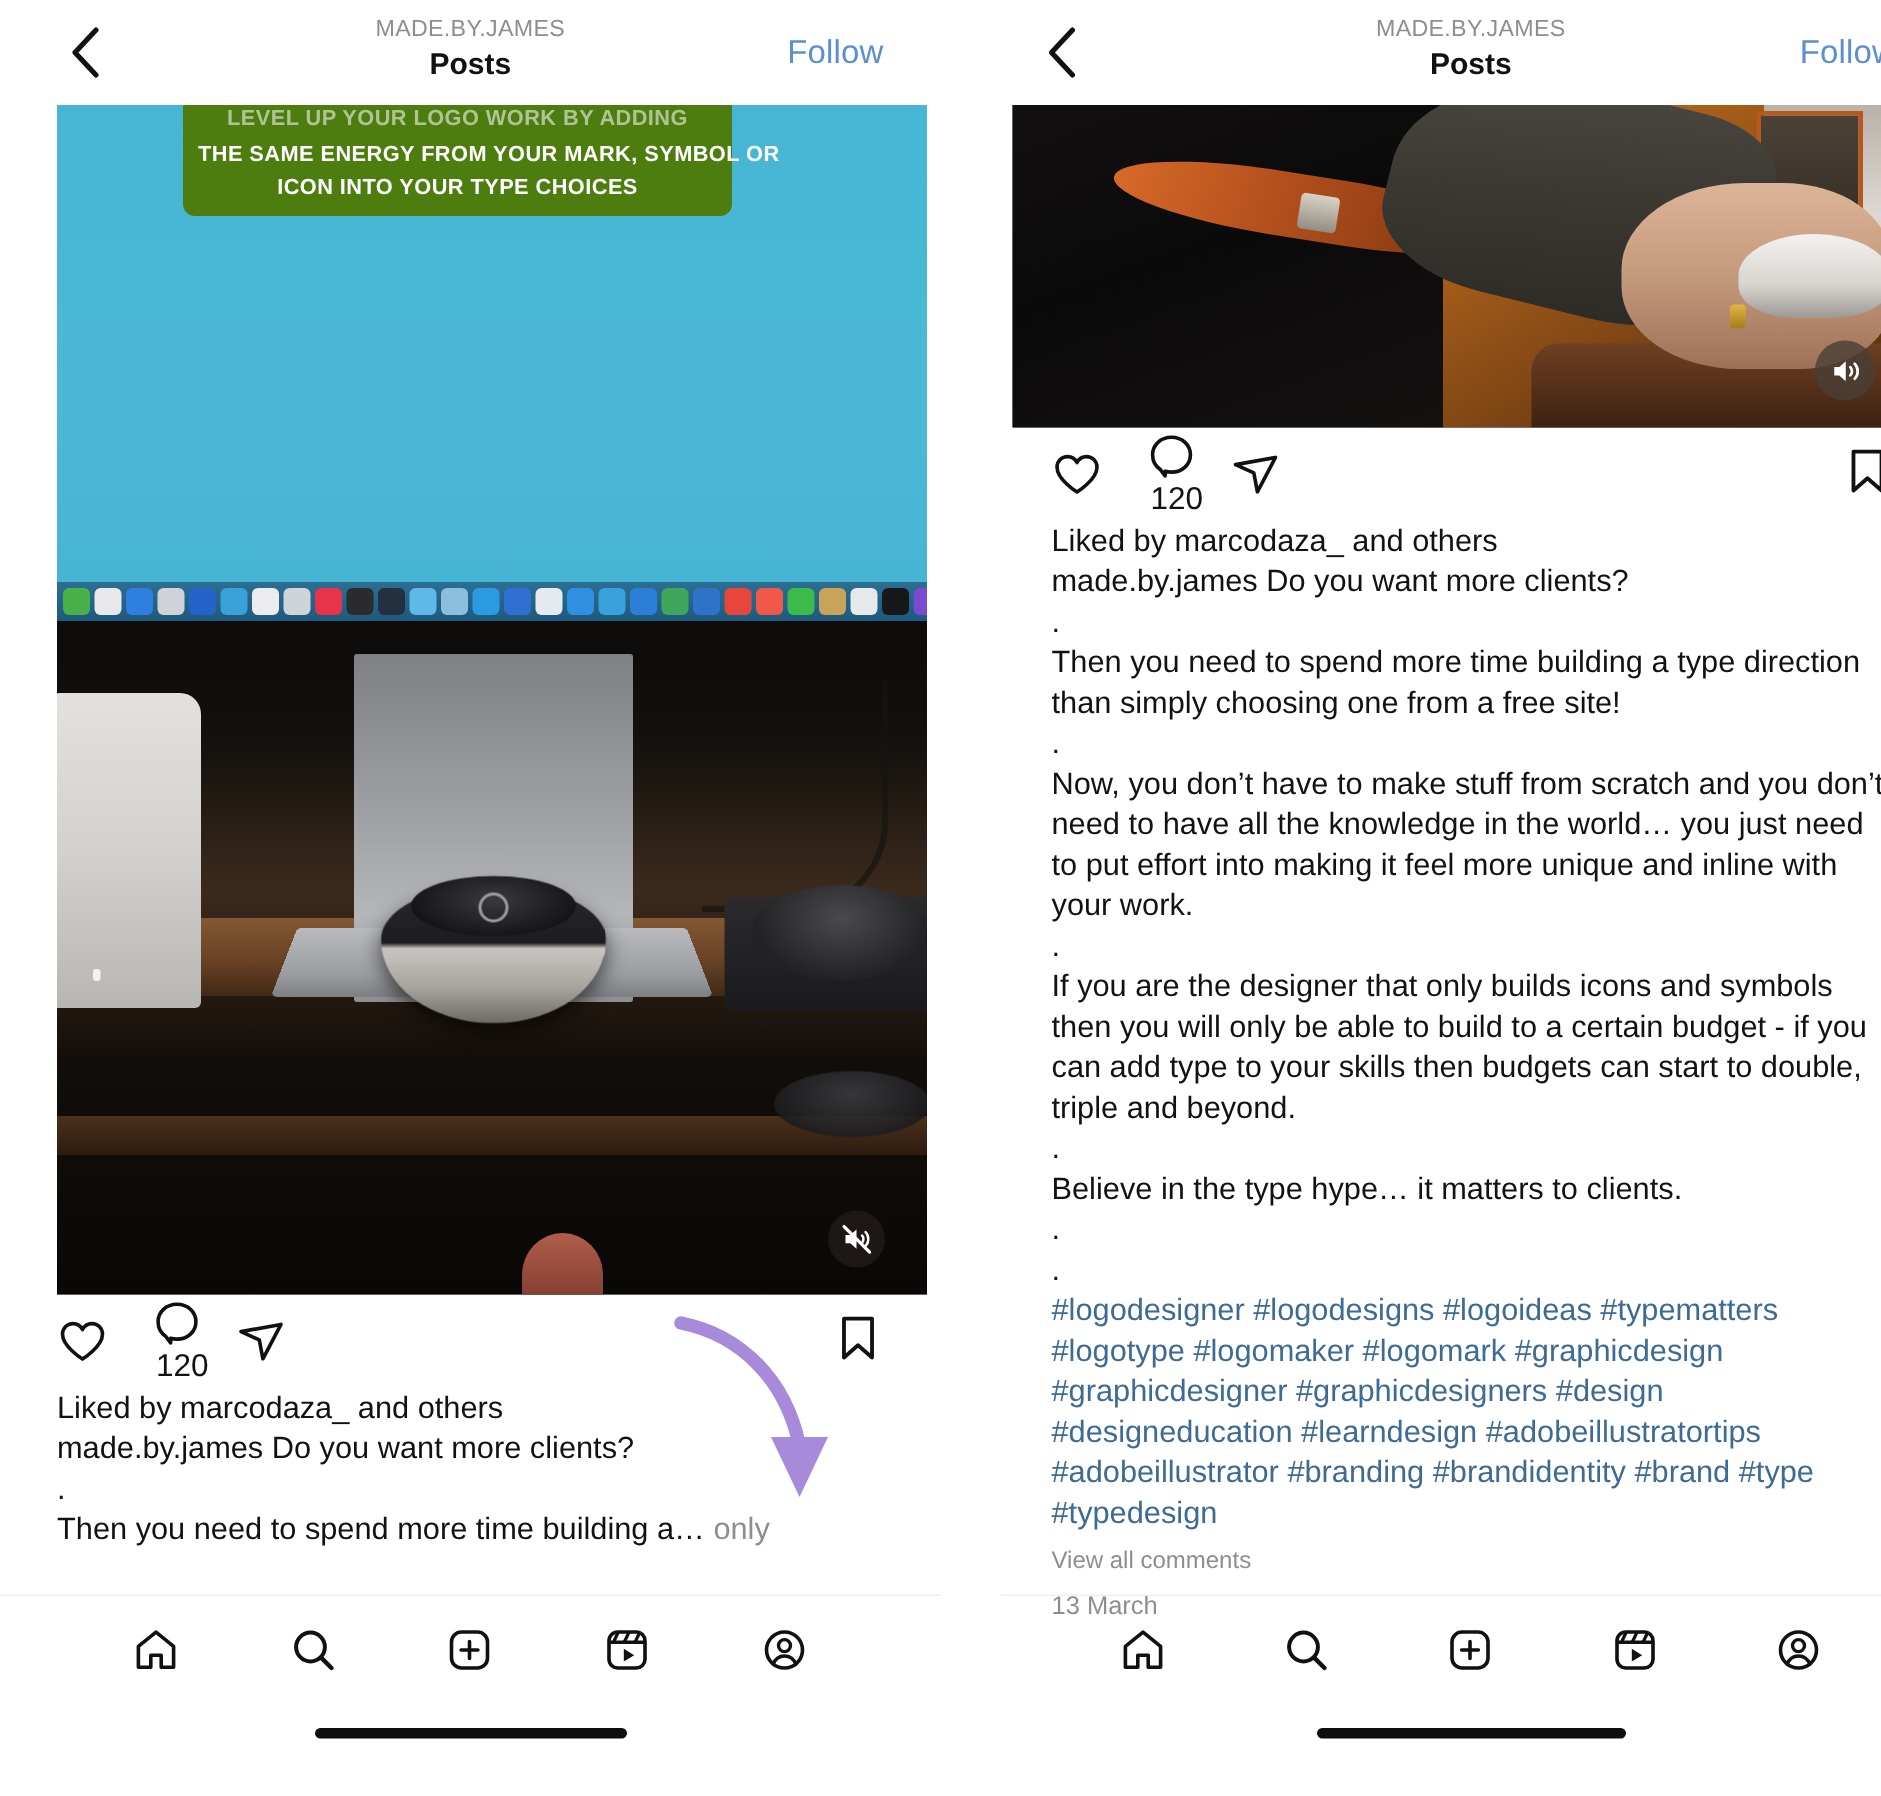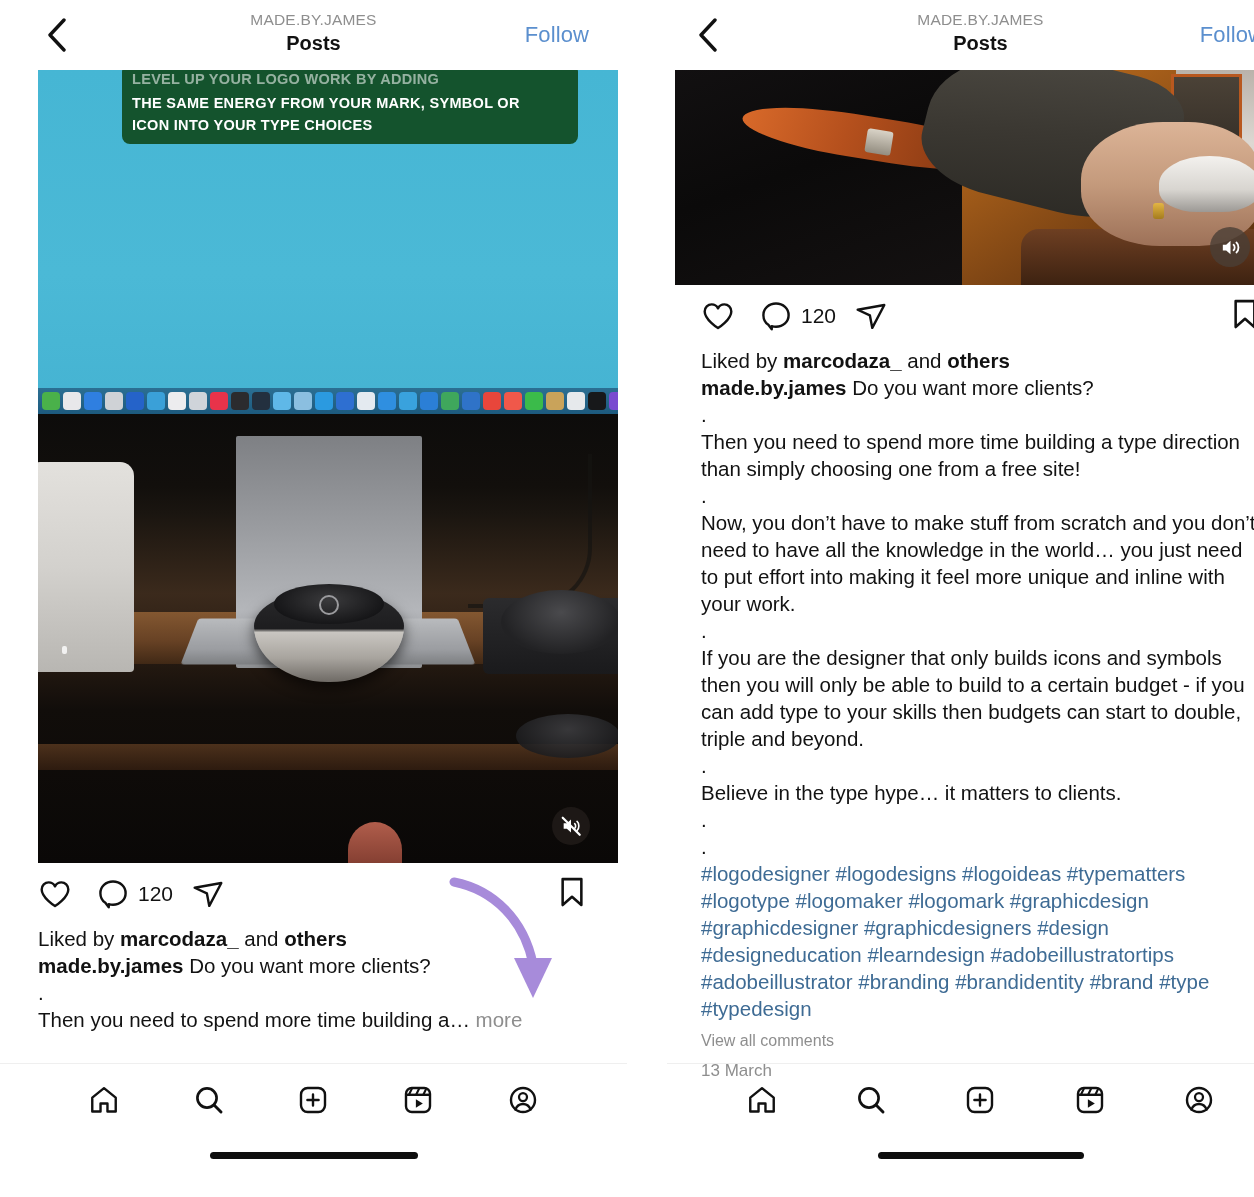--- a/index.html
+++ b/index.html
@@ -26,22 +26,22 @@
     font-size:22px;color:#5b8fce;font-weight:normal;cursor:pointer;letter-spacing:.1px;}
   .panel-right .follow-btn{right:30px;}
 
   
   .media{position:relative;overflow:hidden;background:#000;}
   .media-left{margin:0 38px 0 38px;width:580px;height:793px;}
 
   
   .teal{position:absolute;left:0;top:0;width:100%;height:339px;
     background:linear-gradient(180deg,#46b6d4 0%,#4bb9d6 60%,#45b3d2 100%);}
-  .cap-band{position:absolute;left:84px;top:-6px;width:456px;background:#14532d;
-    border-radius:8px;padding:6px 10px 8px 10px;box-sizing:border-box;}
+  .cap-band{position:absolute;left:84px;top:-6px;width:366px;background:#4d7c0f;
+    border-radius:8px;padding:6px 10px 8px 10px;box-sizing:border-box;text-align:center;}
   .cap-band .l{color:#fff;font-weight:bold;font-size:14.5px;letter-spacing:.3px;line-height:22px;
     white-space:nowrap;}
   .cap-band .l1{opacity:.55;position:relative;top:-2px;}
   .logo-wrap{position:absolute;left:20px;top:88px;width:540px;height:130px;}
   .logo-d{position:absolute;left:22px;top:2px;width:120px;height:122px;}
   .logo-word{position:absolute;left:150px;top:18px;font-size:67px;font-weight:bold;
     letter-spacing:2px;color:#4bb9d6;-webkit-text-stroke:4px #17323d;
     font-family:"DejaVu Sans",sans-serif;}
   .dock{position:absolute;left:0;top:318px;width:100%;height:26px;
     background:linear-gradient(180deg,#2b6f93 0%,#1d5a7e 100%);display:flex;align-items:center;
@@ -111,31 +111,31 @@
   .rm-ring{position:absolute;left:80%;top:62%;width:11px;height:16px;
     background:linear-gradient(180deg,#e3b544 0%,#a57c1d 100%);border-radius:3px;}
   .rm-pad{position:absolute;left:58%;bottom:0;width:42%;height:26%;
     background:linear-gradient(180deg,#6e3f22 0%,#3d2211 100%);border-radius:18px 4px 0 0;}
   .sound-badge{position:absolute;right:22px;bottom:18px;width:40px;height:40px;border-radius:50%;
     background:rgba(74,62,54,.80);display:flex;align-items:center;justify-content:center;cursor:pointer;}
 
   
   .actions{display:flex;align-items:center;height:62px;padding:0 38px;position:relative;}
   .panel-right .actions{padding:0 32px 0 34px;}
-  .act{display:flex;align-items:center;margin-right:24px;cursor:pointer;}
+  .act{display:flex;align-items:center;margin-right:24px;cursor:pointer;flex-direction:column;}
   .act.cmt{margin-right:18px;}
   .cmt-count{font-size:21px;color:#121212;margin-left:8px;font-weight:normal;}
   .spacer{flex:1;}
   .save{cursor:pointer;}
 
   
   .caption{padding:0 38px;}
   .panel-right .caption{padding:0 32px 0 34px;}
   .cap-line{font-size:20.5px;line-height:27px;color:#121212;}
-  .cap-line b{font-weight:bold;}
+  .cap-line b{font-weight:normal;}
   .cap-dot{font-size:20.5px;line-height:27px;color:#121212;}
   .cap-p{font-size:20.5px;line-height:27px;color:#121212;margin:0;}
   .hashtags{font-size:20.5px;line-height:27px;color:#3e6b94;margin:0;}
   .view-comments{font-size:16px;line-height:30px;color:#8e8e8e;margin-top:4px;cursor:pointer;}
   .date{font-size:17px;line-height:26px;color:#8e8e8e;margin-top:2px;}
   .more-link{color:#8e8e8e;}
 
   
   .arrow-anno{position:absolute;left:448px;top:872px;width:106px;height:140px;pointer-events:none;}
 
@@ -265,21 +265,21 @@
 
     <div class="caption">
       <div class="cap-line">
         <span>Liked by </span><b>marcodaza_</b><span> and </span><b>others</b>
       </div>
       <div class="cap-line">
         <b>made.by.james</b><span> Do you want more clients?</span>
       </div>
       <div class="cap-dot">.</div>
       <div class="cap-line">
-        <span>Then you need to spend more time building a… </span><span class="more-link">more</span>
+        <span>Then you need to spend more time building a… </span><span class="more-link">only</span>
       </div>
     </div>
 
     <svg class="arrow-anno" viewBox="0 0 106 140">
       <path d="M6 10 C46 18 76 48 85 92" fill="none" stroke="#a78bda" stroke-width="9" stroke-linecap="round"></path>
       <path d="M66 86 L104 86 L85 126 Z" fill="#a78bda"></path>
     </svg>
 
     <div class="navbar">
       <div class="nav-item">

